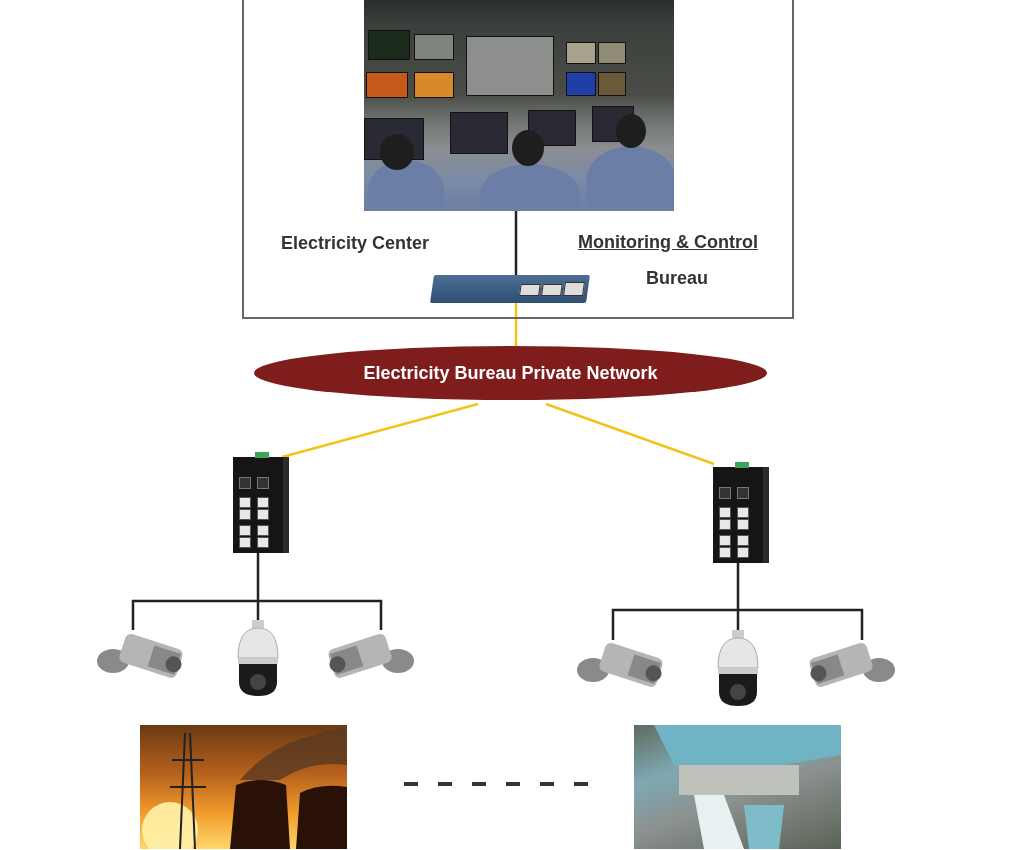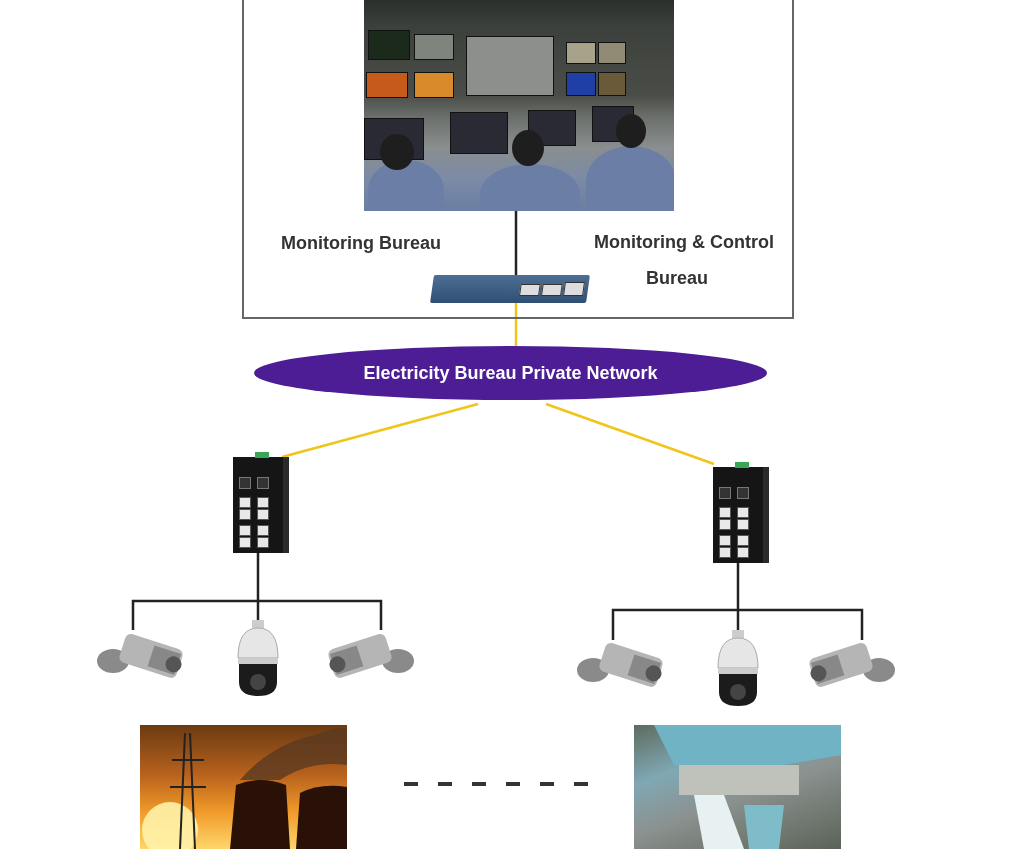--- a/index.html
+++ b/index.html
@@ -8,21 +8,21 @@
   #lines{position:absolute;left:0;top:0;width:1020px;height:850px;}
   .frame{left:242px;top:0;width:552px;height:319px;border:2px solid #666;border-top:none;box-sizing:border-box;}
   .photo-control{left:364px;top:0;width:310px;height:211px;
     background:
       linear-gradient(180deg,#2b2f2c 0%,#3c403c 12%,#4a4d47 45%,#6a6e6a 55%,#8a8e8f 70%,#7b8aa6 85%,#6a7fa4 100%);
     overflow:hidden;}
   .scr{position:absolute;border:1px solid #111;}
   .person{position:absolute;border-radius:50% 50% 10% 10%;background:#6b7fa6;}
   .head{position:absolute;border-radius:50%;background:#1e1e1e;}
   .label{font-weight:bold;font-size:18px;color:#333;white-space:nowrap;}
-  .ellipse{left:254px;top:346px;width:513px;height:54px;border-radius:50%;background:#4c1d95;
+  .ellipse{left:254px;top:346px;width:513px;height:54px;border-radius:50%;background:#7f1d1d;
     display:flex;align-items:center;justify-content:center;color:#fff;font-weight:bold;font-size:18px;}
   .rack{left:432px;top:275px;width:156px;height:28px;background:linear-gradient(180deg,#4d6f95,#2f4f72);
     transform:skewX(-8deg);border-radius:2px;}
   .port{position:absolute;background:#ddd;border:1px solid #333;}
   .ind-switch{width:50px;height:96px;background:#151515;border-right:6px solid #2a2a2a;}
   .ind-switch .term{position:absolute;top:-5px;left:22px;width:14px;height:6px;background:#3aa655;}
   .ind-switch .rj{position:absolute;width:10px;height:9px;background:#e8e8e8;border:1px solid #555;}
   .ind-switch .sfp{position:absolute;width:10px;height:10px;background:#333;border:1px solid #777;}
   .bullet{width:94px;height:60px;}
   .dome{width:50px;height:78px;}
@@ -63,22 +63,22 @@
   <div class="scr" style="left:164px;top:110px;width:46px;height:34px;background:#2a2a35;"></div>
   <div class="scr" style="left:228px;top:106px;width:40px;height:34px;background:#2a2a35;"></div>
   <div class="person" style="left:4px;top:160px;width:76px;height:60px;"></div>
   <div class="head" style="left:16px;top:134px;width:34px;height:36px;"></div>
   <div class="person" style="left:116px;top:164px;width:100px;height:60px;"></div>
   <div class="head" style="left:148px;top:130px;width:32px;height:36px;"></div>
   <div class="person" style="left:222px;top:146px;width:90px;height:70px;"></div>
   <div class="head" style="left:252px;top:114px;width:30px;height:34px;"></div>
 </div>
 
-<div class="abs label" style="left:281px;top:233px;">Monitoring Bureau</div>
-<div class="abs label" style="left:594px;top:232px;">Monitoring &amp; Control</div>
+<div class="abs label" style="left:281px;top:233px;">Electricity Center</div>
+<div class="abs label" style="left:578px;top:232px;text-decoration:underline;">Monitoring &amp; Control</div>
 <div class="abs label" style="left:646px;top:268px;">Bureau</div>
 
 <div class="abs rack">
   <div class="port" style="left:88px;top:9px;width:18px;height:10px;"></div>
   <div class="port" style="left:110px;top:9px;width:18px;height:10px;"></div>
   <div class="port" style="left:132px;top:7px;width:18px;height:12px;"></div>
 </div>
 
 <div class="abs ellipse">
   <span>Electricity Bureau Private Network</span>

